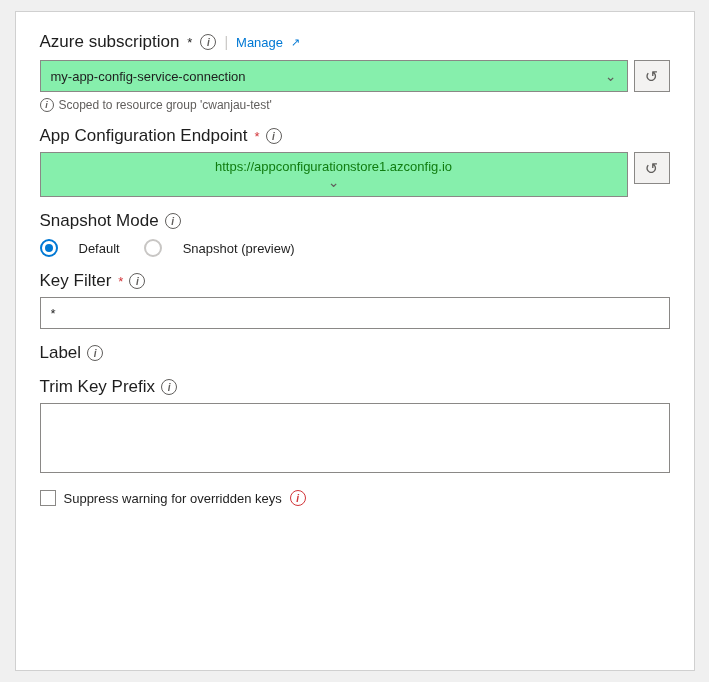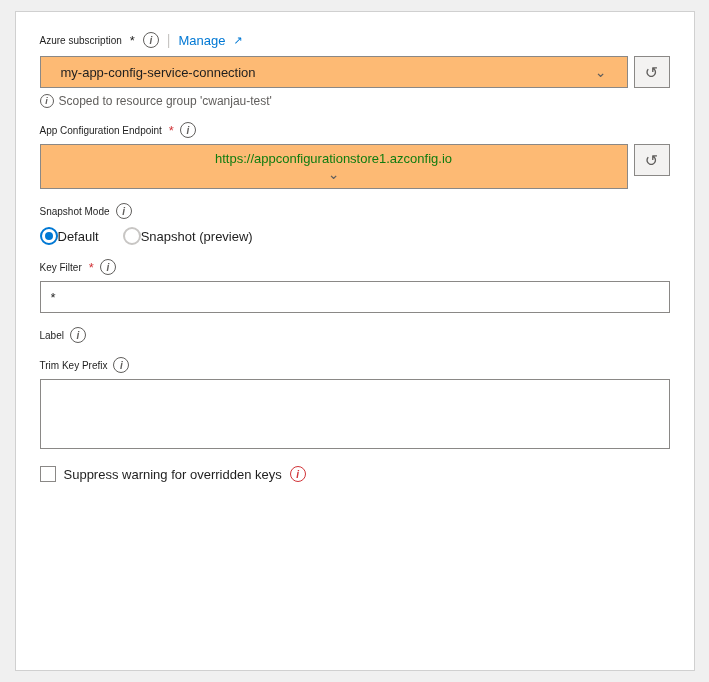--- a/index.html
+++ b/index.html
@@ -76,22 +76,22 @@
     
     .dropdown-row {
       display: flex;
       gap: 6px;
       align-items: stretch;
       margin-bottom: 6px;
     }
     .dropdown-select {
       flex: 1;
       border: 1px solid #8a8886;
-      background: #fdba74;
-      padding: 6px 20px;
+      background: #86efac;
+      padding: 6px 10px;
       font-size: 13px;
       color: #1e1e1e;
       cursor: pointer;
       display: flex;
       align-items: center;
       justify-content: space-between;
       min-height: 32px;
     }
     .dropdown-select .chevron {
       font-size: 14px;
@@ -147,21 +147,21 @@
     }
     .radio-row {
       display: flex;
       gap: 24px;
       align-items: center;
       margin-top: 8px;
     }
     .radio-option {
       display: flex;
       align-items: center;
-      gap: 0;
+      gap: 21px;
       cursor: pointer;
       font-size: 13px;
     }
     .radio-circle {
       width: 18px;
       height: 18px;
       border-radius: 50%;
       border: 2px solid #c8c6c4;
       background: #fff;
       display: flex;
@@ -233,21 +233,21 @@
       color: #d13438;
       font-style: italic;
       font-weight: 700;
       flex-shrink: 0;
       cursor: pointer;
     }
     .bold-label {
       font-weight: 600;
     }
     .section-label {
-      font-size: 10px;
+      font-size: 17px;
       font-weight: 400;
     }
   </style>
 </head>
 <body>
 
 <div class="panel">
 
   <div class="field-row">
     <div class="subscription-header">

